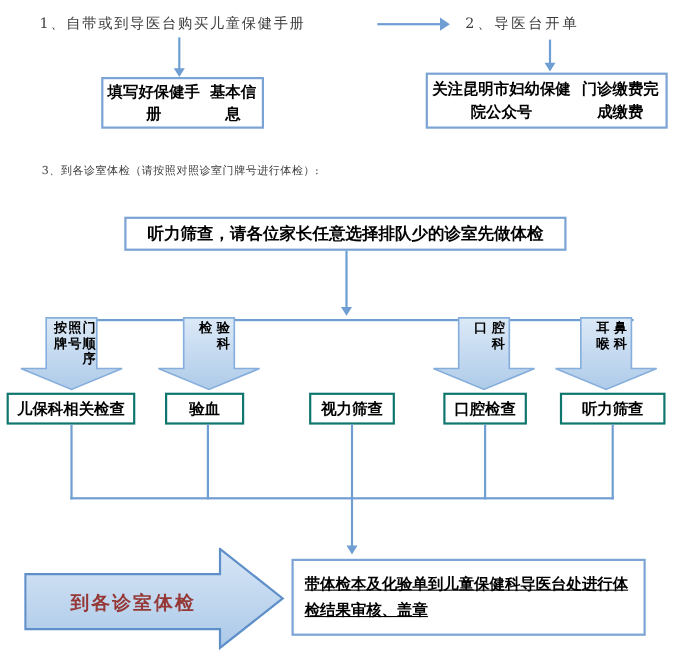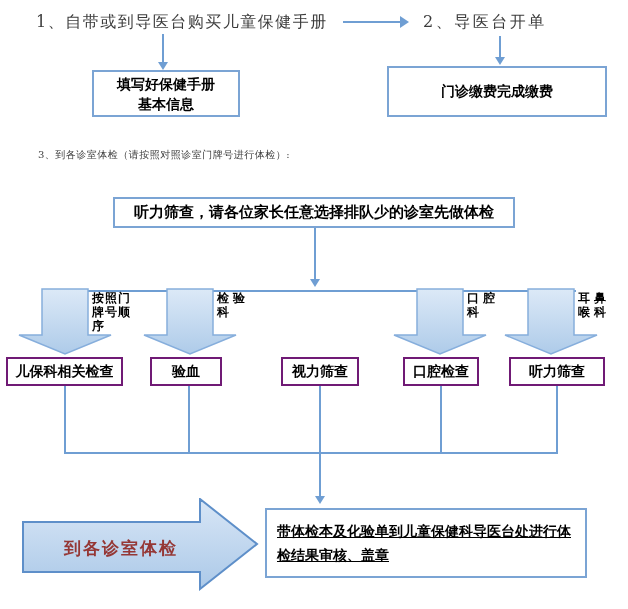--- a/index.html
+++ b/index.html
@@ -3,45 +3,45 @@
 <meta charset="utf-8">
 <style>
   html,body{margin:0;padding:0;background:#fff;}
   #canvas{
     position:relative;width:628px;height:609px;background:#ffffff;
     font-family:"DejaVu Sans","Liberation Sans",sans-serif;overflow:hidden;
   }
   .abs{position:absolute;}
   .heading{
     font-family:"DejaVu Serif","Liberation Serif",serif;
-    font-size:16px;color:#3c3c3c;letter-spacing:1.5px;white-space:nowrap;
+    font-size:13px;color:#3c3c3c;letter-spacing:1.5px;white-space:nowrap;
   }
   .fbox{
     position:absolute;box-sizing:border-box;border:2px solid #7ba4d4;
-    display:flex;flex-direction:column;align-items:center;justify-content:center;
+    display:flex;flex-direction:row;align-items:center;justify-content:center;
     text-align:center;font-weight:bold;color:#000;background:#fff;
   }
   .vline{position:absolute;width:2px;background:#6f9ed3;}
   .hline{position:absolute;height:2px;background:#6f9ed3;}
   .ah-down{position:absolute;width:0;height:0;
     border-left:5px solid transparent;border-right:5px solid transparent;
     border-top:8px solid #6f9ed3;}
   .ah-right{position:absolute;width:0;height:0;
     border-top:6px solid transparent;border-bottom:6px solid transparent;
     border-left:9px solid #6f9ed3;}
   .ba{position:absolute;width:96px;height:68px;}
   .ba svg{position:absolute;left:0;top:0;}
   .bal{
     position:absolute;left:27px;top:3px;width:44px;
-    font-size:12px;font-weight:bold;color:#000;line-height:14px;text-align:left;margin-left:48px;
+    font-size:12px;font-weight:bold;color:#000;line-height:14px;text-align:right;
   }
   .ls1{letter-spacing:1px;} .ls2{letter-spacing:2px;} .ls4{letter-spacing:4px;}
   .rbox{
     position:absolute;top:357px;height:29px;box-sizing:border-box;
-    border:2px solid #701a75;display:flex;align-items:center;justify-content:center;
+    border:2px solid #0f766e;display:flex;align-items:center;justify-content:center;
     font-size:14px;font-weight:bold;color:#000;background:#fff;text-align:center;
   }
   #final-box{
     position:absolute;left:265px;top:508px;width:322px;height:70px;
     box-sizing:border-box;border:2px solid #7ba4d4;background:#fff;
     padding:9px 10px 0 10px;font-size:14px;font-weight:bold;color:#000;
     line-height:24px;text-align:left;text-decoration:underline;
   }
   #print-label{
     position:absolute;left:40px;top:537px;width:162px;text-align:center;
@@ -74,20 +74,21 @@
   <div class="vline" style="left:162px;top:34px;height:29px"></div>
   <div class="ah-down" style="left:158px;top:62px"></div>
   <div class="fbox" style="left:92px;top:70px;width:148px;height:47px;font-size:14px;line-height:20px">
     <span>填写好保健手册</span>
     <span>基本信息</span>
   </div>
 
   <div class="vline" style="left:499px;top:36px;height:22px"></div>
   <div class="ah-down" style="left:495px;top:57px"></div>
   <div class="fbox" style="left:387px;top:66px;width:220px;height:51px;font-size:14px;line-height:21px">
+    <span>关注昆明市妇幼保健院公众号</span>
     <span>门诊缴费完成缴费</span>
   </div>
 
   <div class="abs heading" style="left:38px;top:148px;font-size:10px;letter-spacing:0.5px">3、到各诊室体检（请按照对照诊室门牌号进行体检）:</div>
 
   <div class="fbox" style="left:113px;top:197px;width:402px;height:31px;font-size:15px">
     <span>听力筛查，请各位家长任意选择排队少的诊室先做体检</span>
   </div>
   <div class="vline" style="left:314px;top:228px;height:52px"></div>
   <div class="ah-down" style="left:310px;top:279px"></div>

